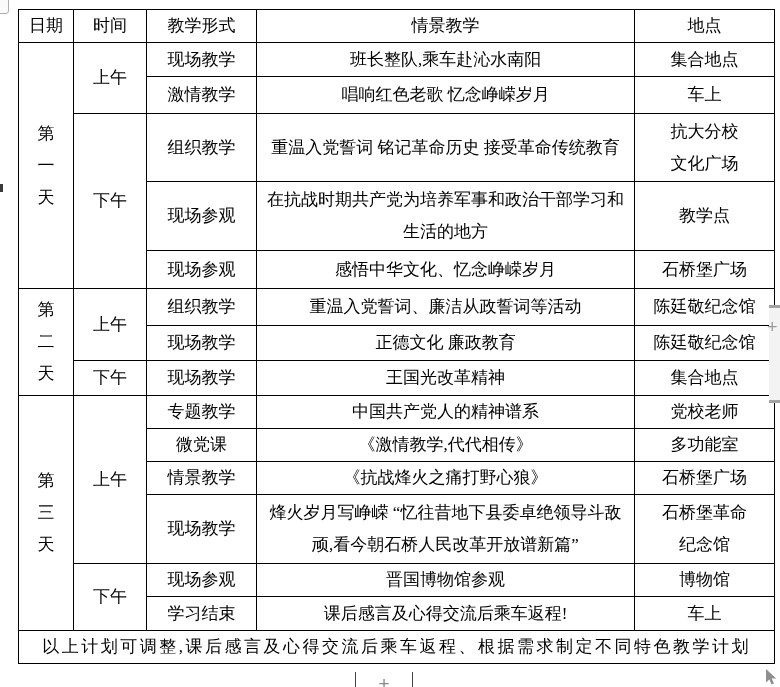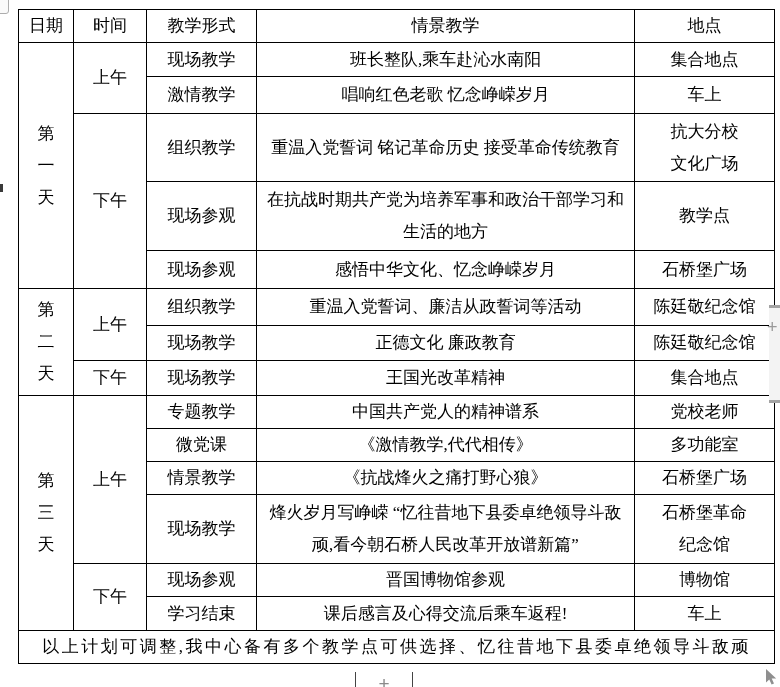--- a/index.html
+++ b/index.html
@@ -195,21 +195,21 @@
     <td class="content">晋国博物馆参观</td>
     <td>博物馆</td>
   </tr>
   <tr style="height:34px">
     <td>学习结束</td>
     <td class="content">课后感言及心得交流后乘车返程!</td>
     <td>车上</td>
   </tr>
 
   <tr style="height:33px">
-    <td colspan="5" class="footer-cell">以上计划可调整,我中心备有多个教学点可供选择、忆往昔地下县委卓绝领导斗敌顽</td>
+    <td colspan="5" class="footer-cell">以上计划可调整,课后感言及心得交流后乘车返程、根据需求制定不同特色教学计划</td>
   </tr>
 </tbody>
   </table>
 
 <div class="side-widget">
   <span class="cap-top"></span>
   <span class="plus">+</span>
   <span class="cap-bottom"></span>
 </div>
 

